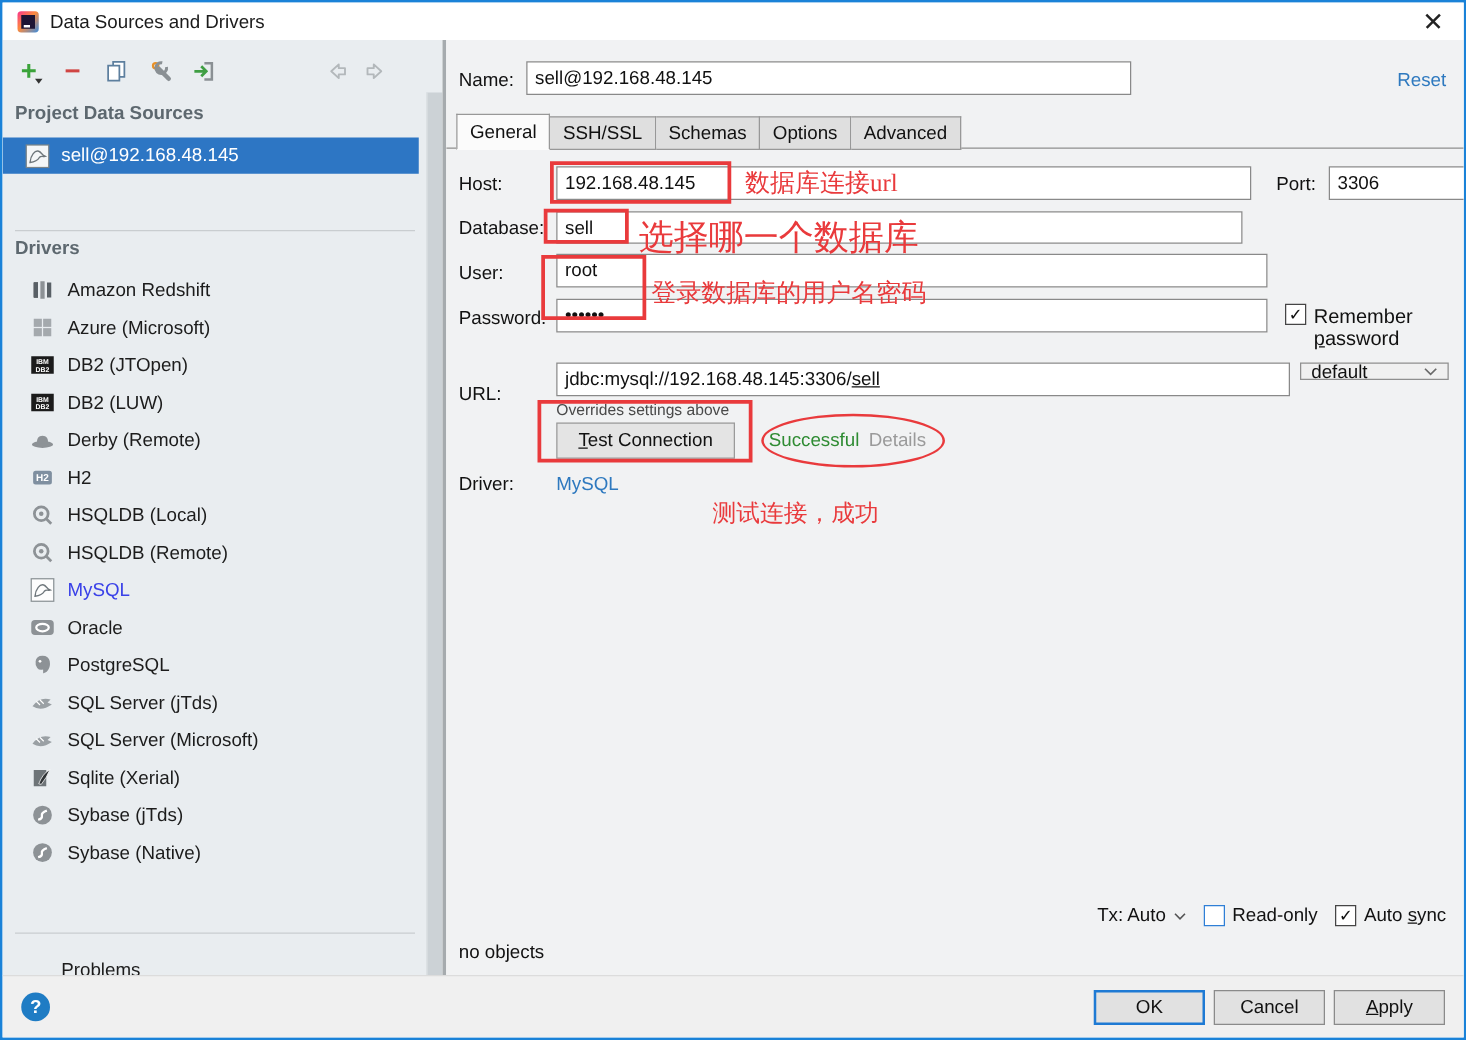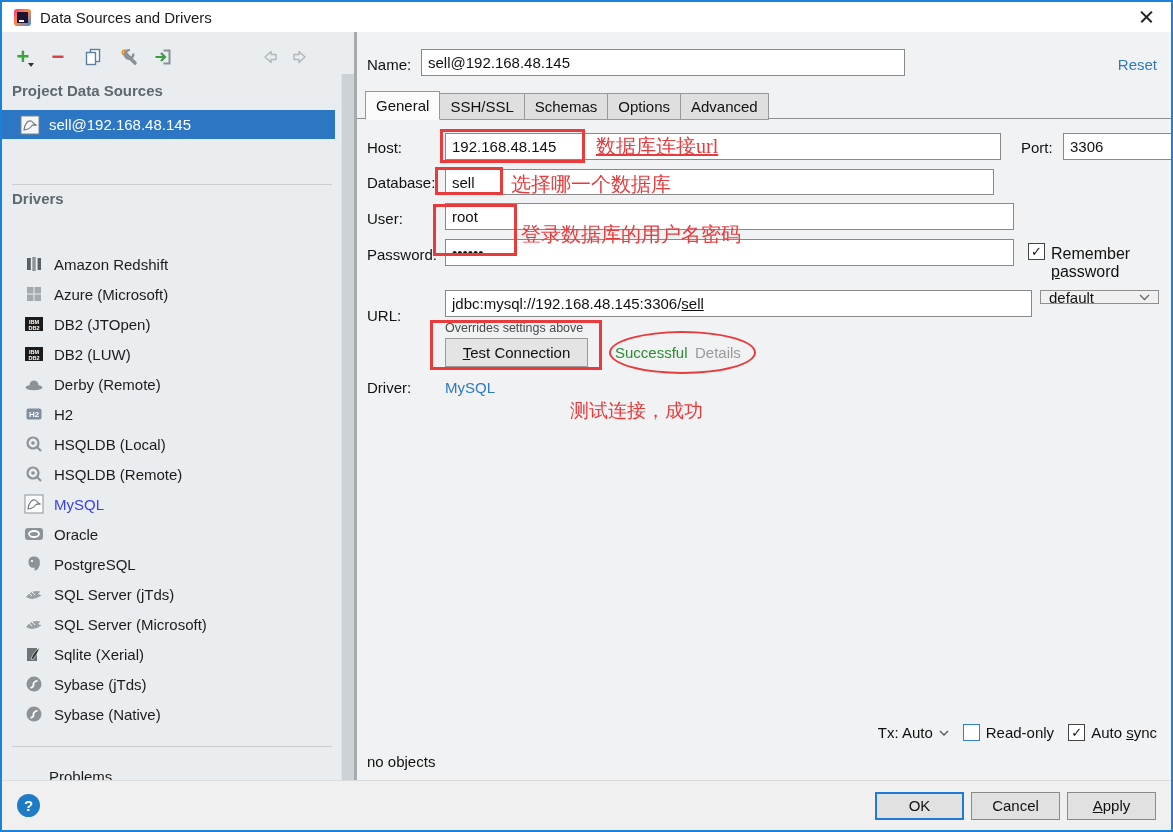--- a/index.html
+++ b/index.html
@@ -40,21 +40,21 @@
   .plus-caret  { position:absolute; right:0; bottom:1px; width:0; height:0;
                  border-left:3.5px solid transparent; border-right:3.5px solid transparent;
                  border-top:4px solid #333; }
   .glyph-minus { color:#d04543; font-size:22px; font-weight:bold; line-height:20px; }
   .nav-arrows { margin-left:auto; margin-right:22px; display:flex; gap:10px; }
   .side-header { position:absolute; left:10px; font-size:15px; font-weight:bold; color:#5d686f; }
   .project-item { position:absolute; top:78px; left:0; width:333px; height:29px;
                   background:#2d76c4; color:#fff; display:flex; align-items:center;
                   padding-left:18px; gap:9px; font-size:15px; cursor:pointer; }
   .sep { position:absolute; left:10px; width:320px; height:1px; background:#c9cdd0; }
-  .driver-list { position:absolute; top:185px; left:0; width:379px; list-style:none;margin-top:32px; }
+  .driver-list { position:absolute; top:185px; left:0; width:379px; list-style:none; }
   .driver-list li { height:30px; display:flex; align-items:center; padding-left:22px; gap:10px;
                   font-size:15px; color:#1c1c1c; cursor:pointer; }
   .driver-list li.used span { color:#3a41e8; }
   .dicon { width:20px; height:20px; flex:0 0 auto; display:flex; align-items:center;
            justify-content:center; }
   .problems-label { position:absolute; left:47px; top:736px; font-size:15px; color:#1c1c1c; }
 
   
   .main { position:absolute; top:30px; left:355px; right:0; bottom:50px;
           background:#f1f2f3; overflow:hidden; }
@@ -376,23 +376,23 @@
 
     <span class="abs small-note" style="left:88px; top:289px;">Overrides settings above</span>
     <button class="abs btn" style="left:88px; top:306px; width:143px; height:29px;"><span class="u">T</span><span>est Connection</span></button>
     <span class="abs success-text" style="left:258px; top:312px;">Successful</span>
     <span class="abs details-text" style="left:338px; top:312px;">Details</span>
 
     <span class="abs flabel" style="left:10px; top:347px;">Driver:</span>
     <span class="abs link" style="left:88px; top:347px;">MySQL</span>
 
     <div class="ann-rect" style="left:83px; top:97px; width:145px; height:34px;"></div>
-    <span class="ann-text" style="left:239px; top:101px; font-size:20px;text-decoration:underline;">数据库连接url</span>
+    <span class="ann-text" style="left:239px; top:101px; font-size:20px;">数据库连接url</span>
     <div class="ann-rect" style="left:78px; top:135px; width:68px; height:28px;"></div>
-    <span class="ann-text" style="left:154px; top:139px; font-size:20px;">选择哪一个数据库</span>
+    <span class="ann-text" style="left:154px; top:139px; font-size:28px;">选择哪一个数据库</span>
     <div class="ann-rect" style="left:76px; top:172px; width:84px; height:52px;"></div>
     <span class="ann-text" style="left:164px; top:189px; font-size:20px;font-family:Liberation Serif, serif;">登录数据库的用户名密码</span>
     <div class="ann-rect" style="left:73px; top:288px; width:172px; height:50px;"></div>
     <div class="ann-ellipse" style="left:252px; top:299px; width:147px; height:43px;"></div>
     <span class="ann-text" style="left:213px; top:366px; font-size:19px;">测试连接，成功</span>
 
     <span class="abs flabel" style="left:10px; top:721px;">no objects</span>
     <div class="status-right">
       <div class="status-group">
         <span>Tx: Auto</span>

